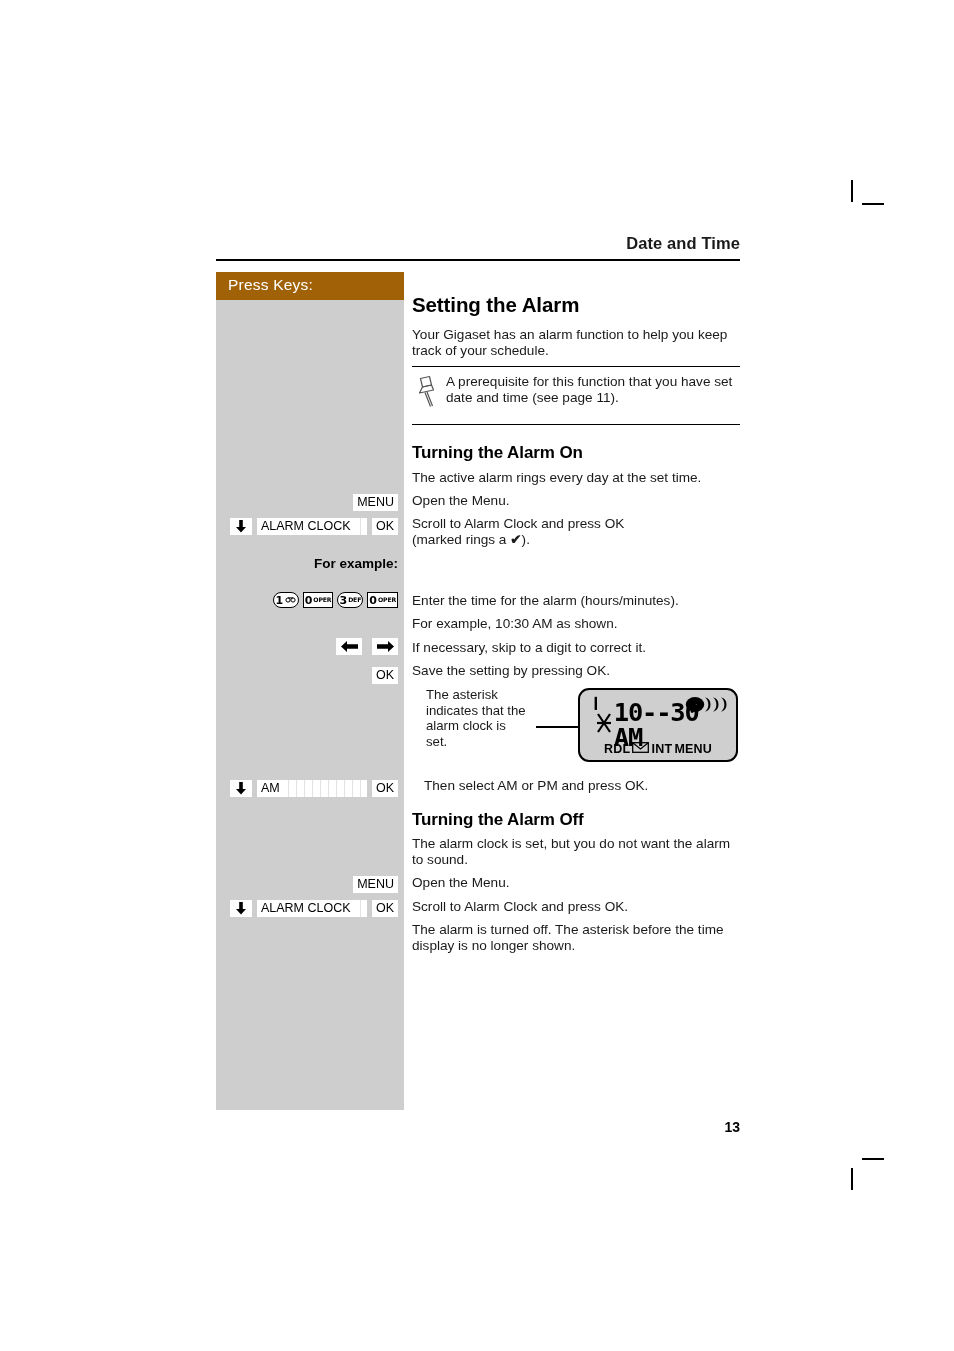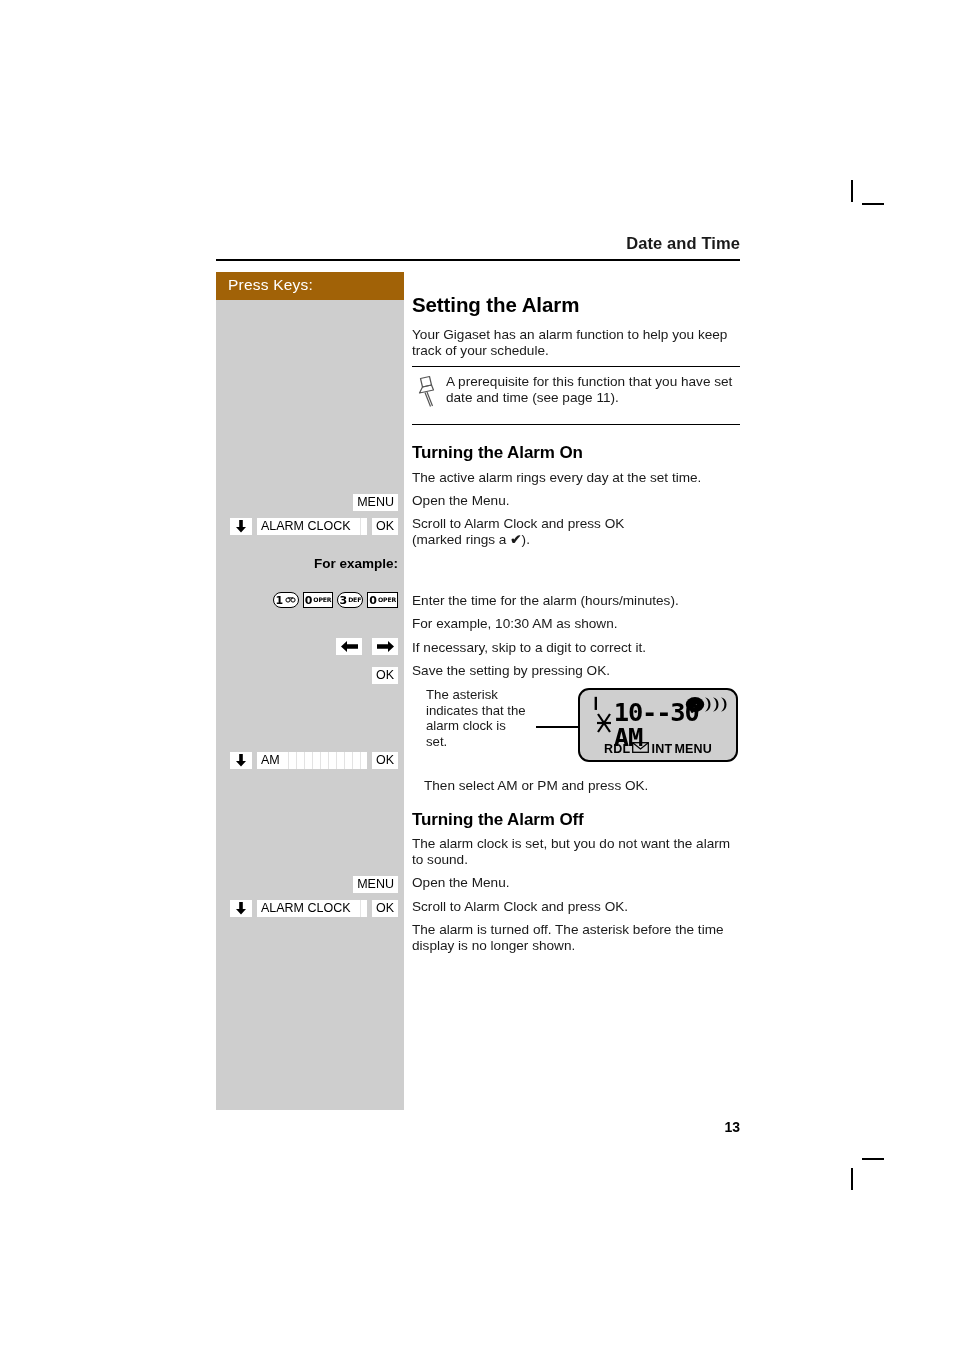--- a/index.html
+++ b/index.html
@@ -376,21 +376,21 @@
     <svg width="17" height="11" viewBox="0 0 17 11" aria-hidden="true">
       <polygon points="17,5.5 11,0 11,3.3 0,3.3 0,7.7 11,7.7 11,11" fill="#000"></polygon>
     </svg>
   </span>
 </div>
 
 <div class="side-row" style="top:665px;">
   <span class="keybox keybox-ok">OK</span>
 </div>
 
-<div class="side-row" style="top:750px;">
+<div class="side-row" style="top:778px;">
   <span class="arrowkey">
     <svg width="12" height="13" viewBox="0 0 12 13" aria-hidden="true">
       <polygon points="4.2,0 7.8,0 7.8,7 11,7 6,12.6 1,7 4.2,7" fill="#000"></polygon>
     </svg>
   </span>
   <span class="displayfield" style="width:110px;">
     <span class="dtext">AM</span>
   </span>
   <span class="keybox keybox-ok">OK</span>
 </div>

